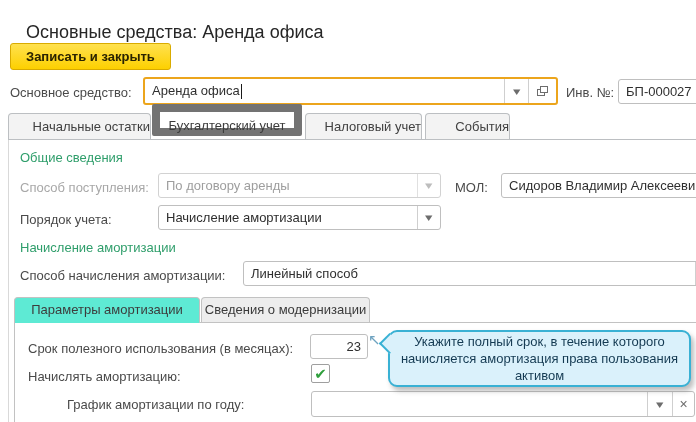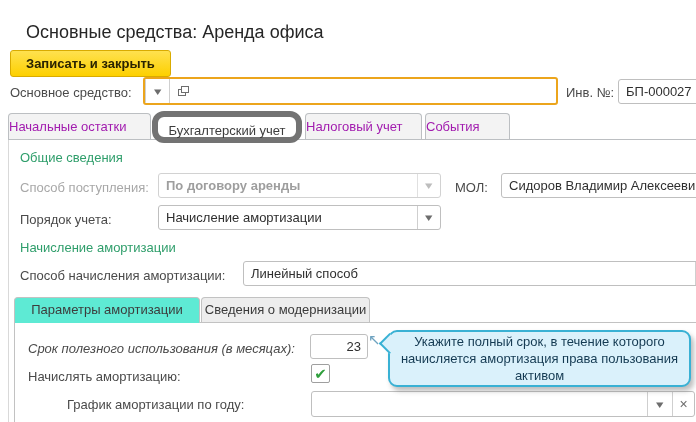--- a/index.html
+++ b/index.html
@@ -12,21 +12,21 @@
   .abs { position: absolute; }
   .lbl { white-space: nowrap; color: #4a4a4a; }
   .lbl-dis { color: #a8a8a8; }
   .title { font-size: 18px; color: #262626; }
 
   
   .btn-yellow {
     height: 27px; line-height: 25px; padding: 0 15px;
     background: linear-gradient(#ffe14f, #fdd000);
     border: 1px solid #d9ab00; border-radius: 3px;
-    font-weight: bold; font-size: 13px; color: #2a2300; cursor: default; margin-top: 7px;
+    font-weight: bold; font-size: 13px; color: #2a2300; cursor: default;
   }
 
   
   .fld {
     background: #fff; border: 1px solid #bfbfbf; border-radius: 3px;
     display: flex; align-items: center; overflow: hidden;
   }
   .fld .val { padding: 0 7px; white-space: nowrap; color: #2f2f2f; flex: 1 1 auto; overflow: hidden; }
   .fld-dis { border-color: #d2d2d2; }
   .fld-dis .val { color: #9e9e9e; }
@@ -40,27 +40,27 @@
   .txt-cursor { display: inline-block; width: 1px; height: 15px; background: #1a1a1a; vertical-align: middle; margin-left: 1px; }
 
   
   .open-ico { position: relative; width: 11px; height: 10px; display: inline-block; }
   .open-ico .sq-a { position: absolute; left: 0; bottom: 0; width: 8px; height: 7px; border: 1px solid #6d6d6d; background: #fff; }
   .open-ico .sq-b { position: absolute; right: 0; top: 0; width: 8px; height: 7px; border: 1px solid #6d6d6d; background: #fff; }
 
   
   .tabline { border-bottom: 1px solid #bcbfc2; }
   .tab {
-    position: absolute; top: 113px; height: 26px; line-height: 25px; text-align: left;
+    position: absolute; top: 113px; height: 26px; line-height: 25px; text-align: right;
     background: #f3f3f3; border: 1px solid #bcbfc2; border-bottom: none;
-    border-radius: 4px 4px 0 0; color: #a21caf; cursor: default;
+    border-radius: 4px 4px 0 0; color: #404040; cursor: default;
   }
   .tab-sel {
-    position: absolute; top: 111px; height: 32px; line-height: 27px; text-align: center;
-    background: #fff; border: 6px solid #737373; border-radius: 12px; z-index: 3; cursor: default;
+    position: absolute; top: 104px; height: 32px; line-height: 27px; text-align: center;
+    background: #fff; border: 8px solid #737373; border-radius: 2px; z-index: 3; cursor: default;
   }
 
   .section-title { color: #2f9e6b; }
   .vline { border-left: 1px solid #d9d9d9; width: 0; }
 
   
   .subtab-sel {
     position: absolute; background: #5eead4; border: 1px solid #c2c2c2; border-bottom: none;
     border-radius: 4px 4px 0 0; text-align: center; z-index: 2; cursor: default;
   }
@@ -99,20 +99,21 @@
 <body>
 
 <div id="screen">
 
   <div class="abs title" style="left:10px; top:22px;margin-left:16px;">Основные средства: Аренда офиса</div>
 
   <button class="abs btn-yellow" style="left:10px; top:43px;">Записать и закрыть</button>
 
   <div class="abs lbl" style="left:10px; top:85px;">Основное средство:</div>
   <div class="abs fld fld-gold" style="left:143px; top:77px; width:415px; height:28px;">
+    <span class="val"><span>Аренда офиса</span><span class="txt-cursor"></span></span>
     <span class="cellbtn" style="width:24px;">
         <span class="caret">▾</span>
       </span>
     <span class="cellbtn" style="width:28px;">
       <span class="open-ico">
           <span class="sq-a"></span>
           <span class="sq-b"></span>
         </span>
     </span>
   </div>
@@ -126,21 +127,21 @@
   <div class="tab" style="left:8px; width:143px;">Начальные остатки</div>
   <div class="tab-sel" style="left:152px; width:150px;">Бухгалтерский учет</div>
   <div class="tab" style="left:305px; width:117px;">Налоговый учет</div>
   <div class="tab" style="left:425px; width:85px;">События</div>
 
   <div class="abs vline" style="left:8px; top:140px; height:282px;"></div>
 
   <div class="abs section-title" style="left:20px; top:150px;">Общие сведения</div>
 
   <div class="abs lbl lbl-dis" style="left:20px; top:180px;">Способ поступления:</div>
-  <div class="abs fld fld-dis" style="left:158px; top:173px; width:283px; height:25px;font-weight:bold;">
+  <div class="abs fld fld-dis" style="left:158px; top:173px; width:283px; height:25px;">
     <span class="val">По договору аренды</span>
     <span class="cellbtn" style="width:23px;">
         <span class="caret">▾</span>
       </span>
   </div>
 
   <div class="abs lbl" style="left:455px; top:180px;">МОЛ:</div>
   <div class="abs fld" style="left:501px; top:173px; width:200px; height:25px;">
     <span class="val">Сидоров Владимир Алексееви</span>
   </div>
@@ -161,21 +162,21 @@
     <span class="cellbtn" style="width:23px;">
         <span class="caret">▾</span>
       </span>
   </div>
 
   <div class="subtab-sel" style="left:14px; top:297px; width:186px; height:26px; line-height:24px;">Параметры амортизации</div>
   <div class="subtab" style="left:201px; top:297px; width:169px; height:25px; line-height:24px;">Сведения о модернизации</div>
   <div class="abs panel-top" style="left:14px; top:322px; width:682px; height:0;"></div>
   <div class="abs panel-left" style="left:14px; top:322px; height:100px;"></div>
 
-  <div class="abs lbl" style="left:28px; top:341px;font-style:italic;">Срок полезного использования (в месяцах):</div>
+  <div class="abs lbl" style="left:28px; top:341px;">Срок полезного использования (в месяцах):</div>
   <div class="abs num-input" style="left:310px; top:334px; width:58px; height:25px;">23</div>
 
   <span class="abs pointer-glyph" style="left:368px; top:331px;">↖</span>
   <div class="balloon-tail" style="left:382px; top:336px;"></div>
   <div class="balloon" style="left:388px; top:330px; width:303px; height:57px;">Укажите полный срок, в течение которого начисляется амортизация права пользования активом</div>
 
   <div class="abs lbl" style="left:28px; top:369px;">Начислять амортизацию:</div>
   <div class="abs checkbox" style="left:311px; top:364px;">
     <span class="checkmark">✔</span>
   </div>

